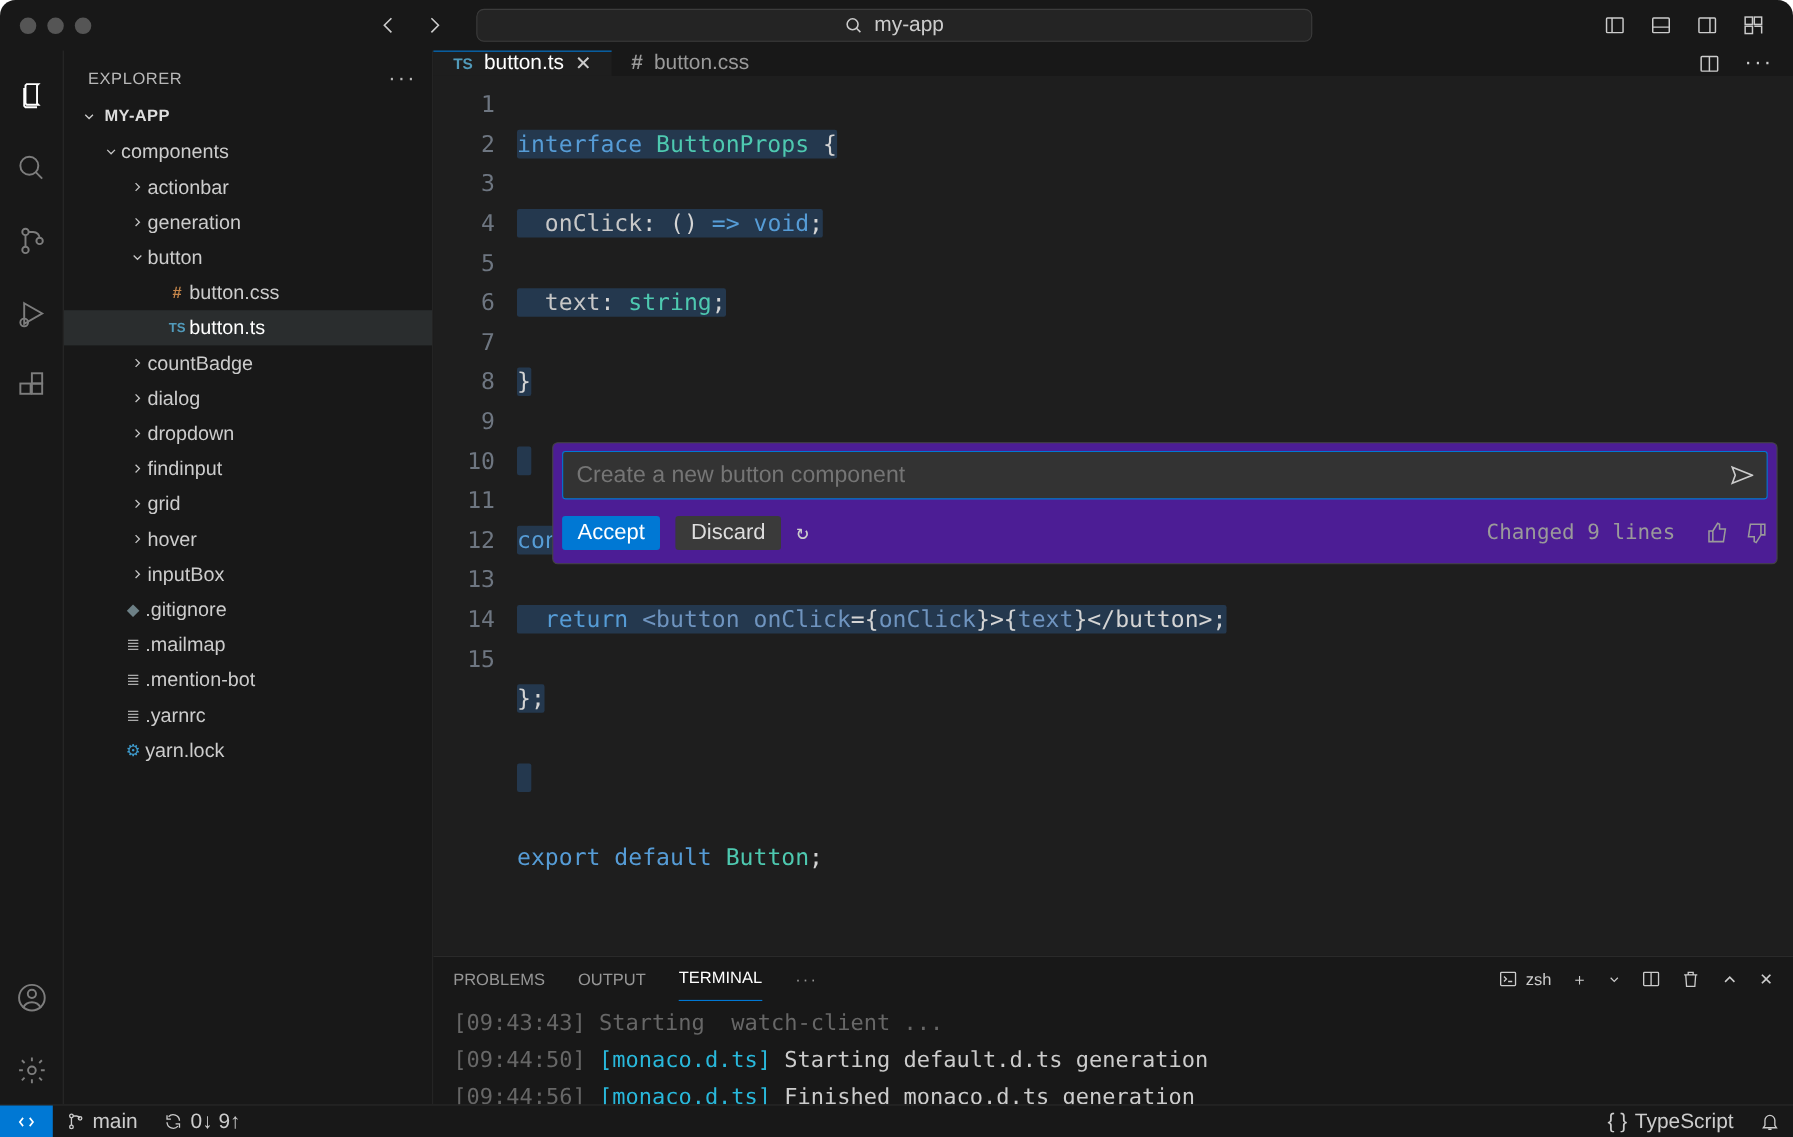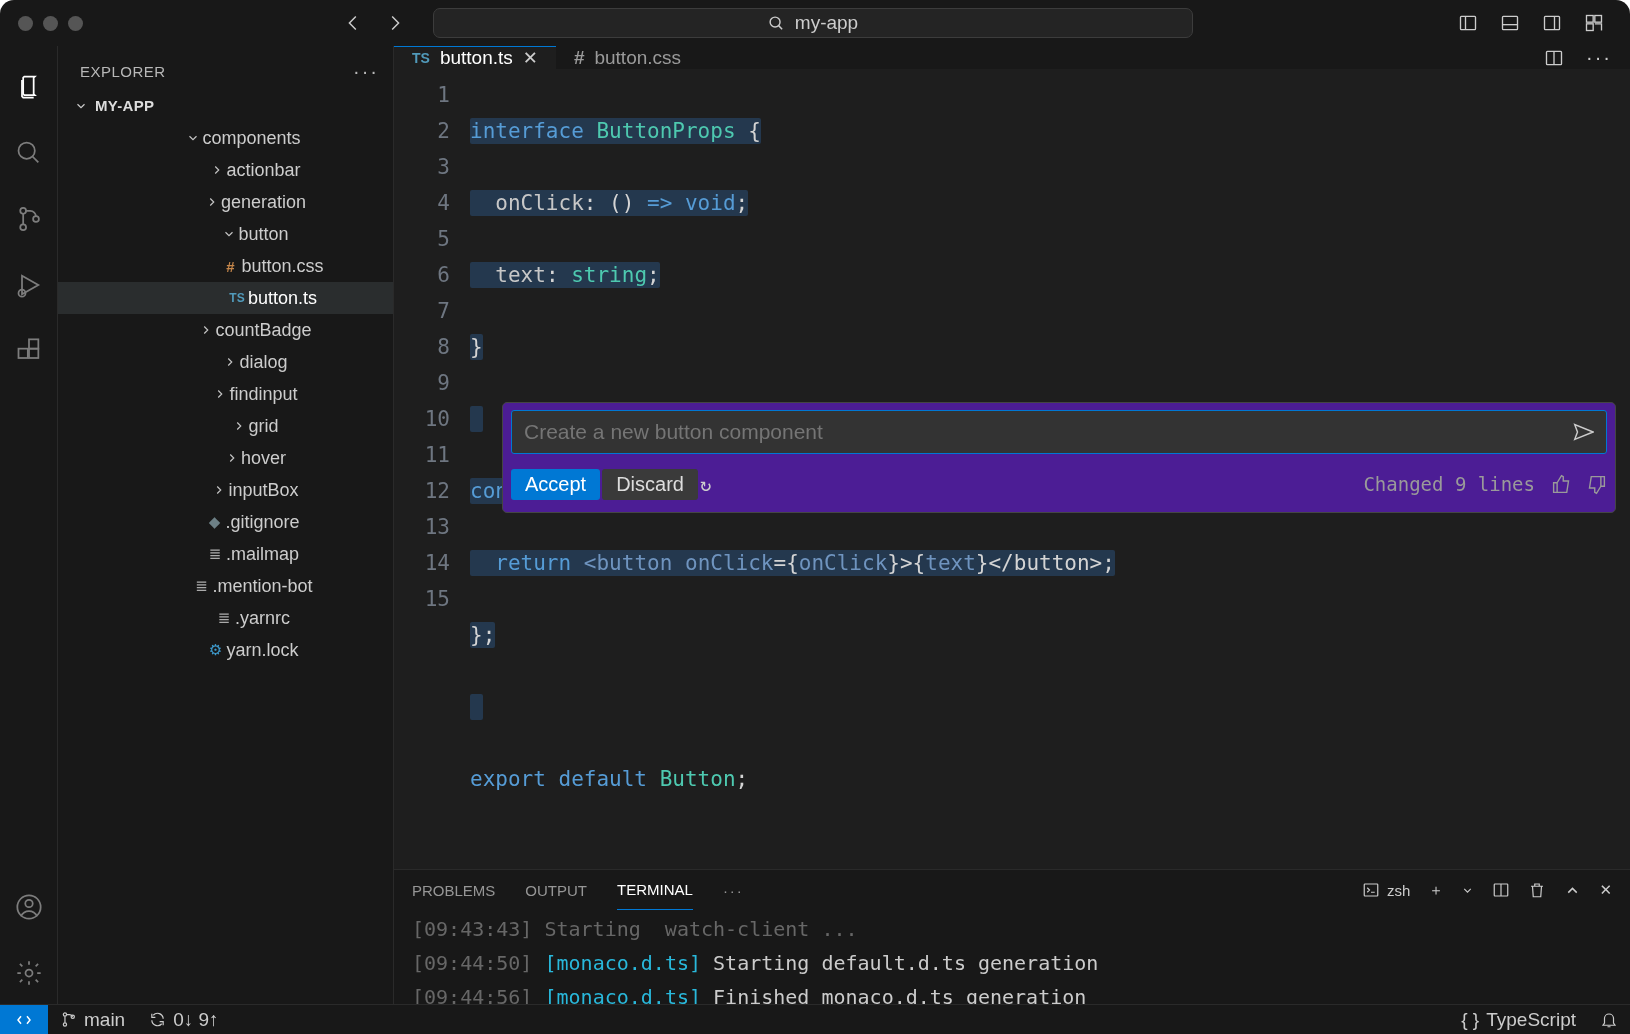--- a/index.html
+++ b/index.html
@@ -16,21 +16,21 @@
 .activity{width:58px;border-right:1px solid #2a2a2a;display:flex;flex-direction:column;align-items:center;padding-top:26px;gap:36px;}
 .activity .ab{color:#7d7d7d;position:relative;width:30px;height:30px;display:flex;align-items:center;justify-content:center;}
 .activity .ab.active{color:#fff;}
 .activity .ab.active::before{content:"";position:absolute;left:-20px;top:-6px;bottom:-6px;width:2px;background:#0078d4;}
 .activity .spacer{flex:1;}
 .sidebar{width:335px;display:flex;flex-direction:column;font-size:18px;}
 .side-head{display:flex;align-items:center;justify-content:space-between;padding:14px 14px 8px 22px;color:#b8b8b8;letter-spacing:0.5px;}
 .side-head .title{font-size:15px;}
 .root{display:flex;align-items:center;gap:7px;padding:6px 10px 8px 16px;color:#ddd;font-weight:700;font-size:15px;letter-spacing:0.3px;}
 .tree{flex:1;overflow:hidden;}
-.row{display:flex;align-items:center;height:32px;color:#ccc;cursor:default;justify-content:center;}
+.row{display:flex;align-items:center;height:32px;color:#ccc;cursor:default;}
 .row.sel{background:#2a2d2e;color:#fff;}
 .row .chev{width:18px;color:#c5c5c5;display:inline-flex;justify-content:center;}
 .row .icon{width:22px;display:inline-flex;justify-content:center;font-size:15px;}
 .row .lbl{font-size:18px;}
 .d0{padding-left:34px;}
 .d1{padding-left:58px;}
 .d2{padding-left:74px;}
 .editor{flex:1;display:flex;flex-direction:column;min-width:0;border-left:1px solid #2a2a2a;}
 .tabs{height:46px;display:flex;align-items:stretch;}
 .tab{display:flex;align-items:center;padding:0 18px;gap:10px;color:#9a9a9a;font-size:19px;border-right:none;}
@@ -42,21 +42,21 @@
 .lines{flex:1;padding-top:8px;padding-left:6px;white-space:pre;color:#d4d4d4;}
 .kw{color:#569cd6;}
 .tp{color:#4ec9b0;}
 .fn{color:#c7c7c7;}
 .pale{color:#6f94bf;}
 .wash{background:#24384e;border-radius:2px;padding:1px 0;}
 .inline{position:absolute;left:108px;top:333px;right:14px;background:#4c1d95;border:1px solid #454545;border-radius:5px;padding:7px 8px 10px 8px;}
 .inp{display:flex;align-items:center;border:1.5px solid #0078d4;border-radius:3px;background:#333333;height:44px;padding:0 12px;}
 .inp input{flex:1;background:transparent;border:0;outline:0;color:#ccc;font-size:21px;}
 .inp .send{color:#ccc;}
-.actrow{display:flex;align-items:center;margin-top:12px;gap:2px;}
+.actrow{display:flex;align-items:center;margin-top:12px;gap:14px;}
 .btn{font-size:20px;padding:4px 14px;border-radius:3px;border:0;}
 .btn.primary{background:#0078d4;color:#fff;}
 .btn.secondary{background:#3a3a3a;color:#ddd;}
 .inline .refresh{color:#ccc;font-size:19px;}
 .inline .status{margin-left:auto;color:#9a9a9a;font-size:19px;}
 .thumbs{color:#9a9a9a;display:flex;gap:14px;margin-left:14px;font-size:20px;}
 .panel{height:220px;border-top:1px solid #2a2a2a;background:#181818;display:flex;flex-direction:column;}
 .ptabs{display:flex;align-items:center;height:40px;gap:30px;padding:0 18px;color:#969696;font-size:15px;}
 .ptab.active{color:#fff;border-bottom:1px solid #0078d4;height:100%;display:flex;align-items:center;}
 .ptabs .pright{margin-left:auto;display:flex;align-items:center;gap:18px;color:#ccc;}
@@ -258,20 +258,28 @@
               </svg>
             </span>
             <span class="lbl">dialog</span>
           </div>
           <div class="row d1">
             <span class="chev">
               <svg width="14" height="14" viewBox="0 0 24 24" fill="none" stroke-width="2">
                 <path d="M9 6l6 6-6 6"></path>
               </svg>
             </span>
+            <span class="lbl">dropdown</span>
+          </div>
+          <div class="row d1">
+            <span class="chev">
+              <svg width="14" height="14" viewBox="0 0 24 24" fill="none" stroke-width="2">
+                <path d="M9 6l6 6-6 6"></path>
+              </svg>
+            </span>
             <span class="lbl">findinput</span>
           </div>
           <div class="row d1">
             <span class="chev">
               <svg width="14" height="14" viewBox="0 0 24 24" fill="none" stroke-width="2">
                 <path d="M9 6l6 6-6 6"></path>
               </svg>
             </span>
             <span class="lbl">grid</span>
           </div>

